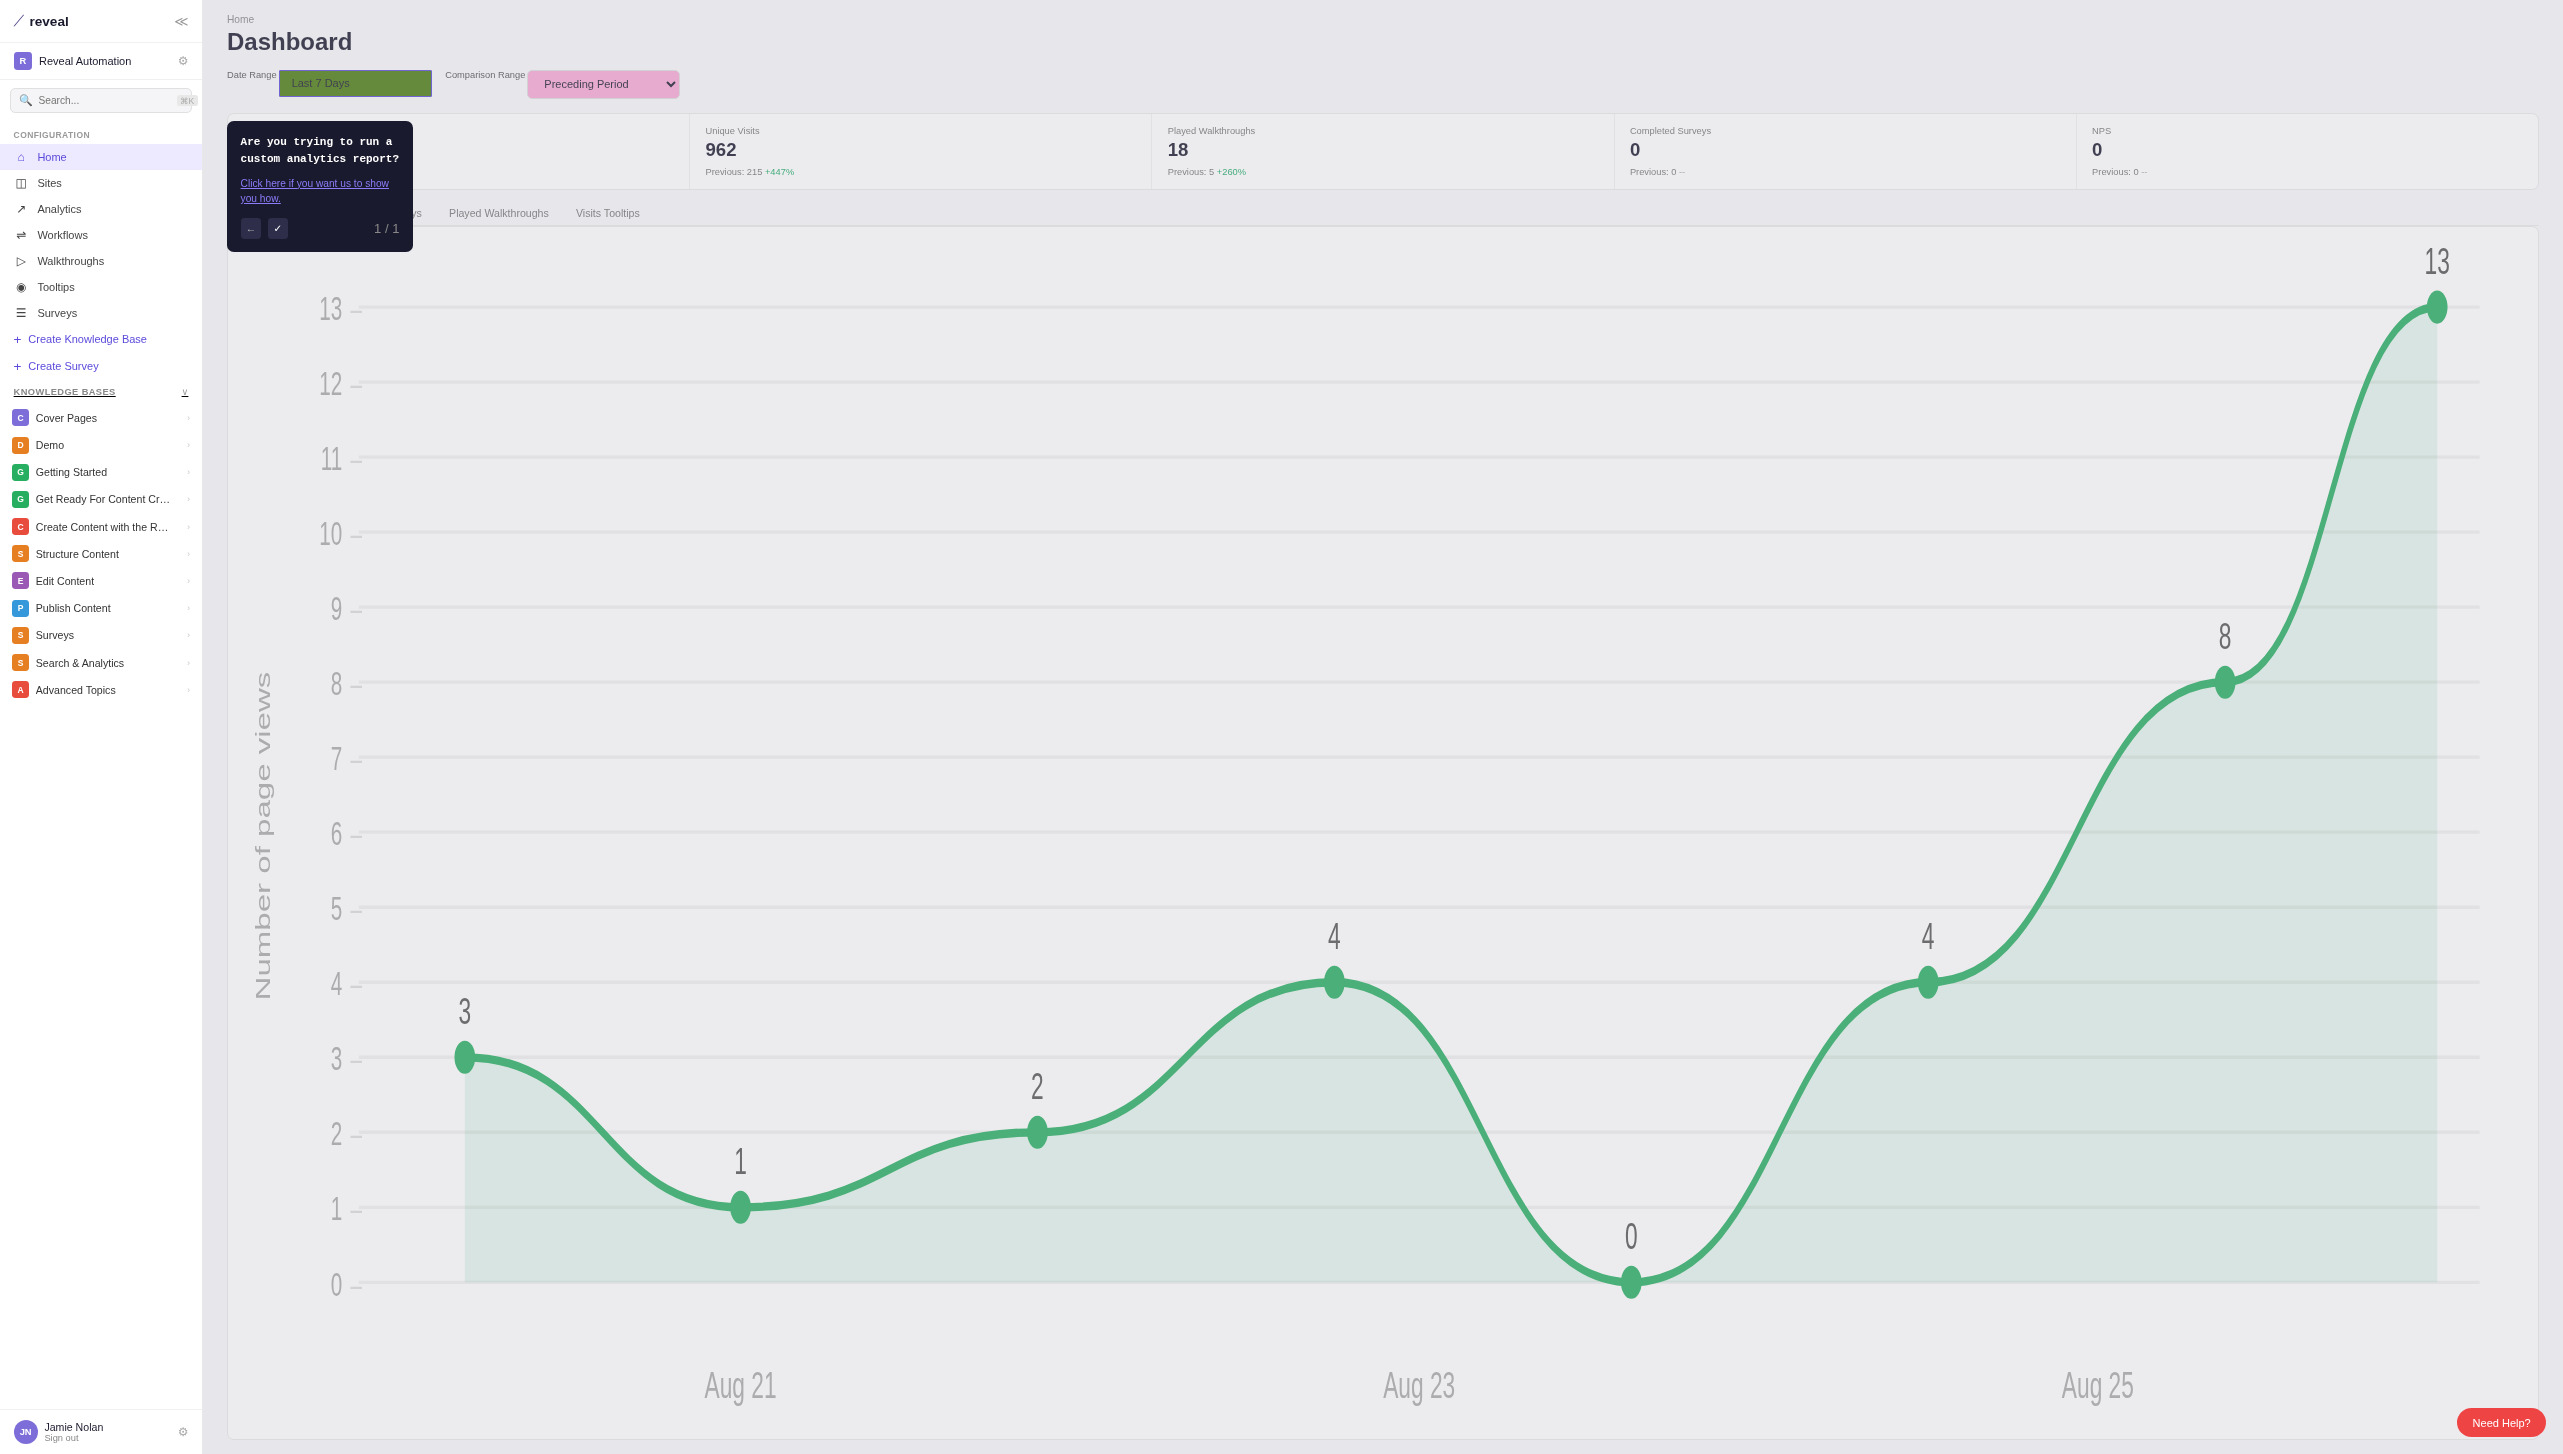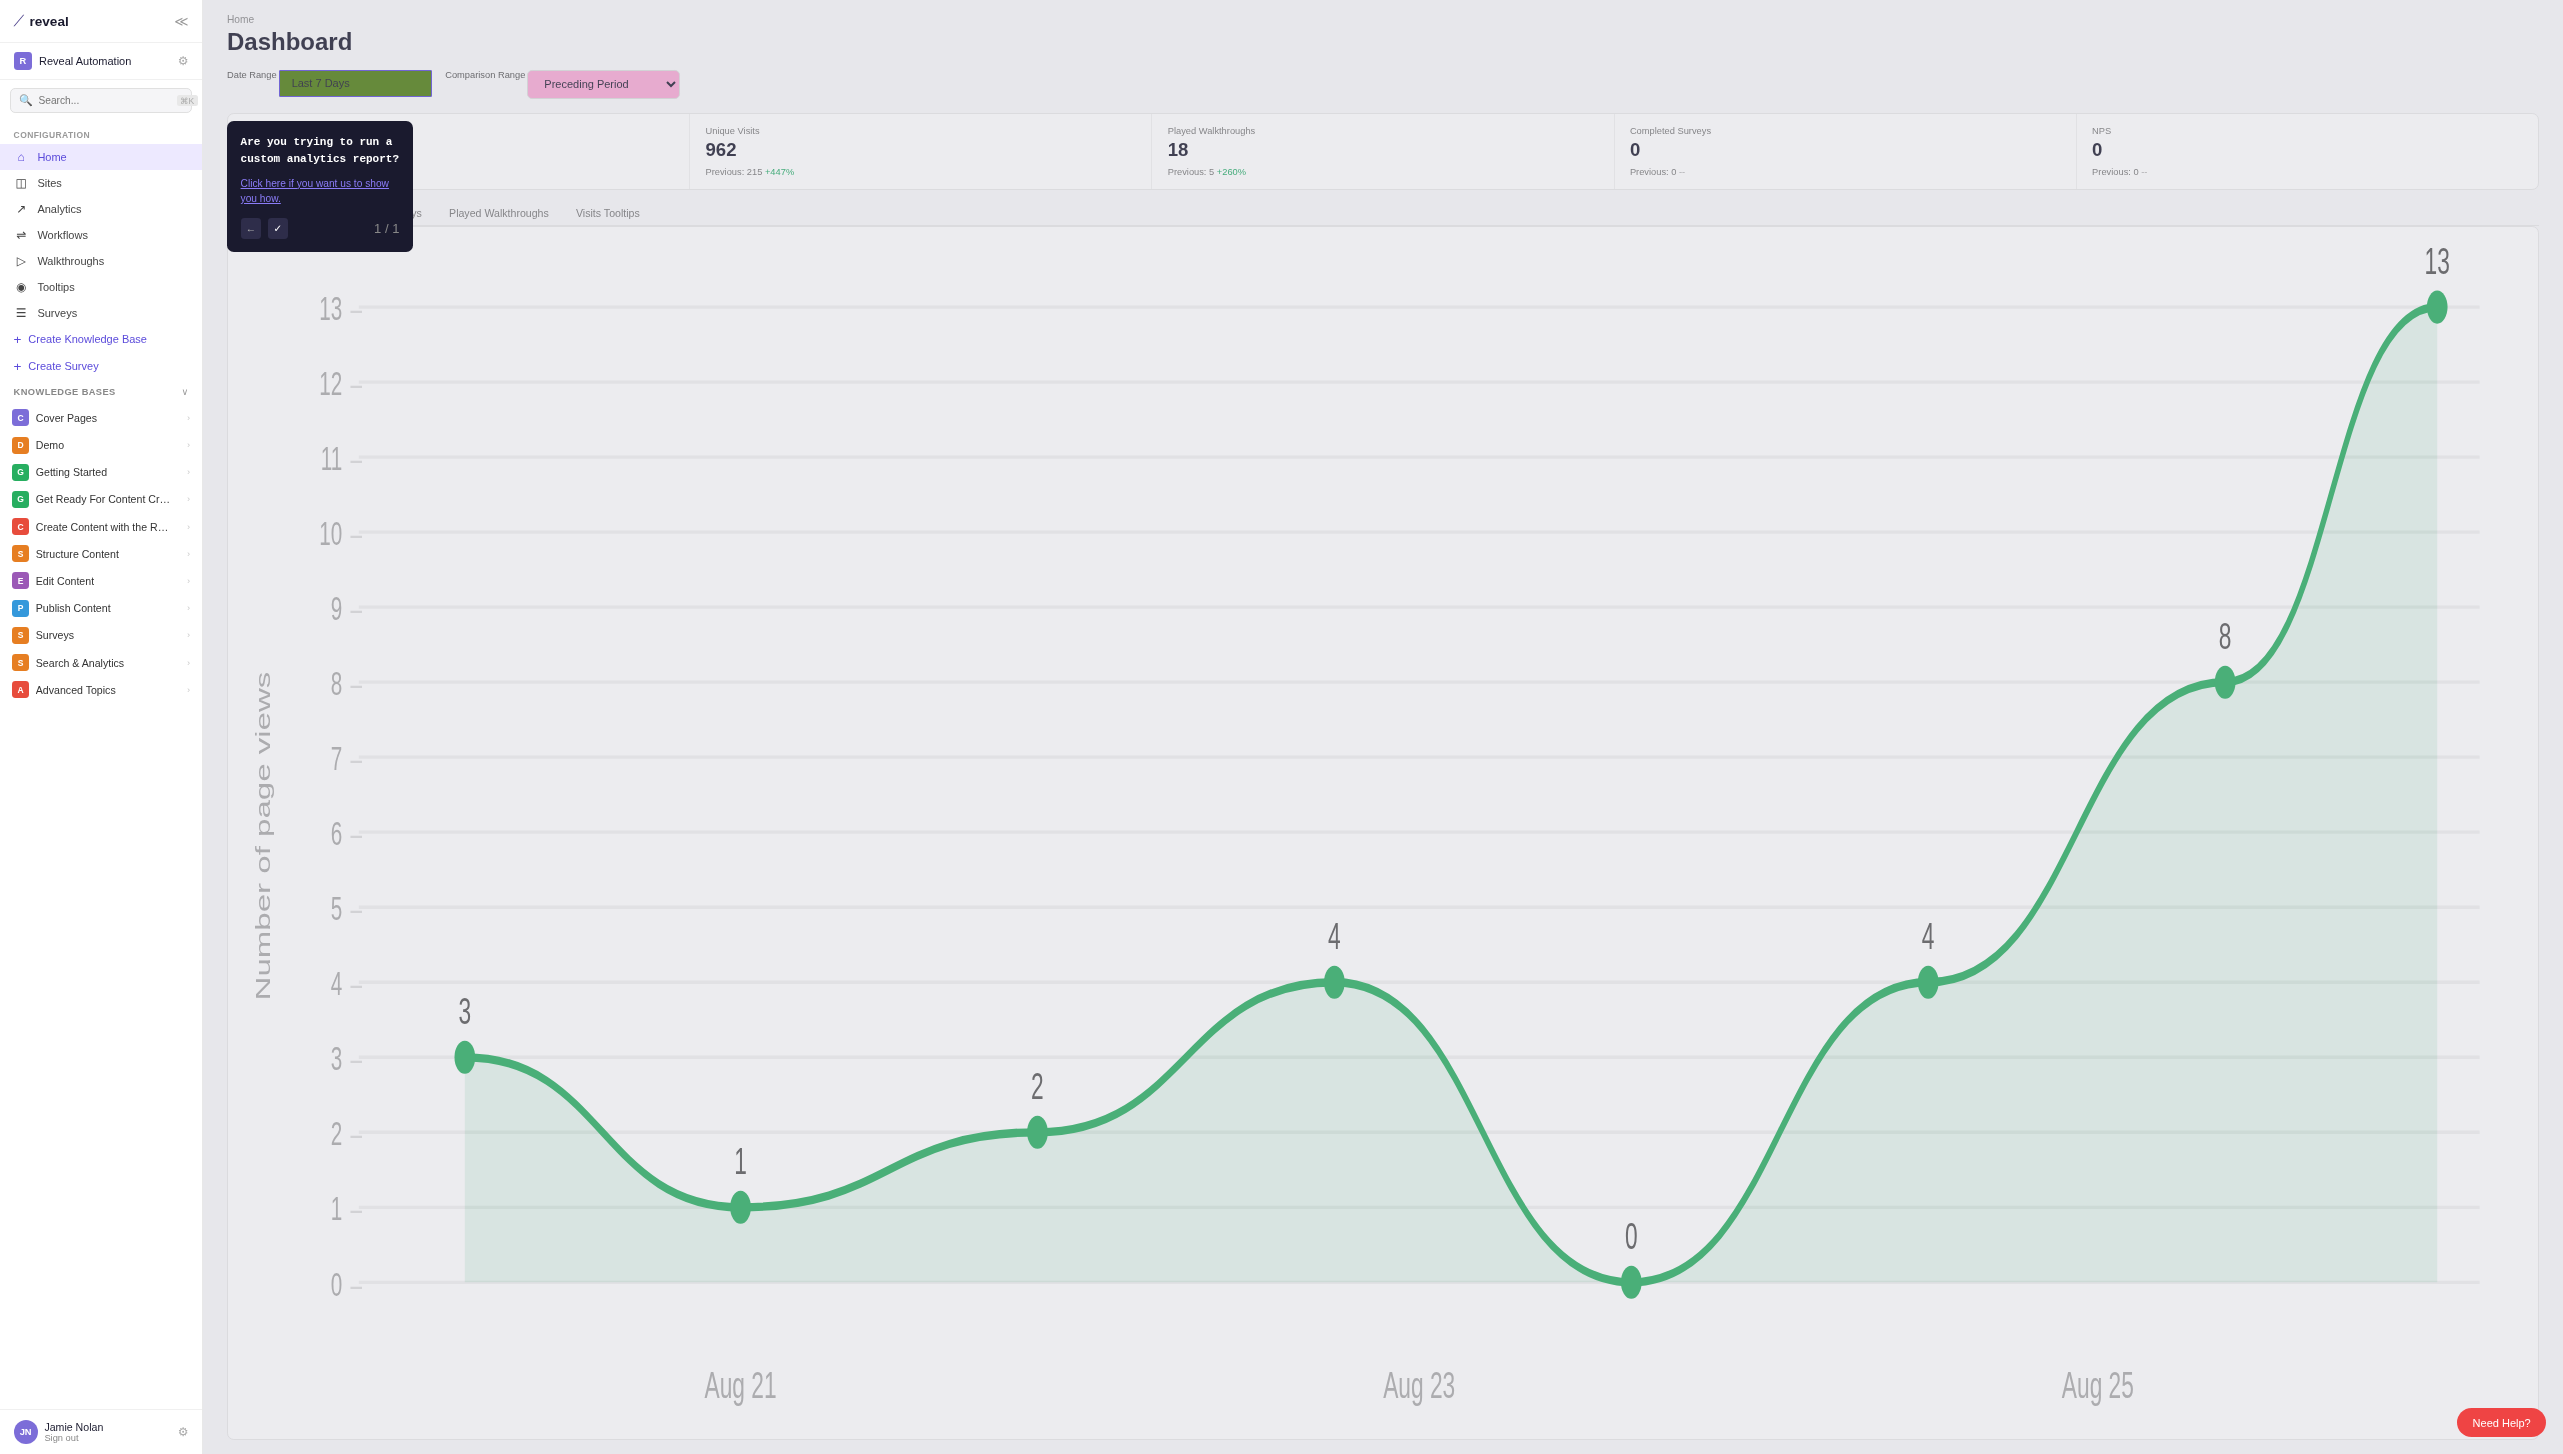--- a/index.html
+++ b/index.html
@@ -78,21 +78,21 @@
     .nav-icon { font-size: 12px; width: 15.3px; text-align: center; }
 
     .create-item {
       display: flex; align-items: center; gap: 6.8px;
       padding: 6px 13.6px; cursor: pointer; color: #5b4bdb; font-size: 11px;
     }
     .plus-icon { font-size: 13.6px; font-weight: 300; }
 
     .kb-section-header {
       display: flex; align-items: center; justify-content: space-between;
-      padding: 6.8px 13.6px; cursor: pointer;
+      padding: 6.8px 13.6px; cursor: pointer; text-decoration: underline;
     }
     .kb-section-title { font-size: 9.3px; font-weight: 600; color: #888; text-transform: uppercase; letter-spacing: 0.4px; }
     .chevron { font-size: 9.3px; color: #999; }
 
     .kb-item {
       display: flex; align-items: center; justify-content: space-between;
       padding: 5.1px 12px 5.1px 12px; cursor: pointer; color: #333; font-size: 10.6px;
     }
     .kb-item-left { display: flex; align-items: center; gap: 6.8px; }
     .kb-avatar {

